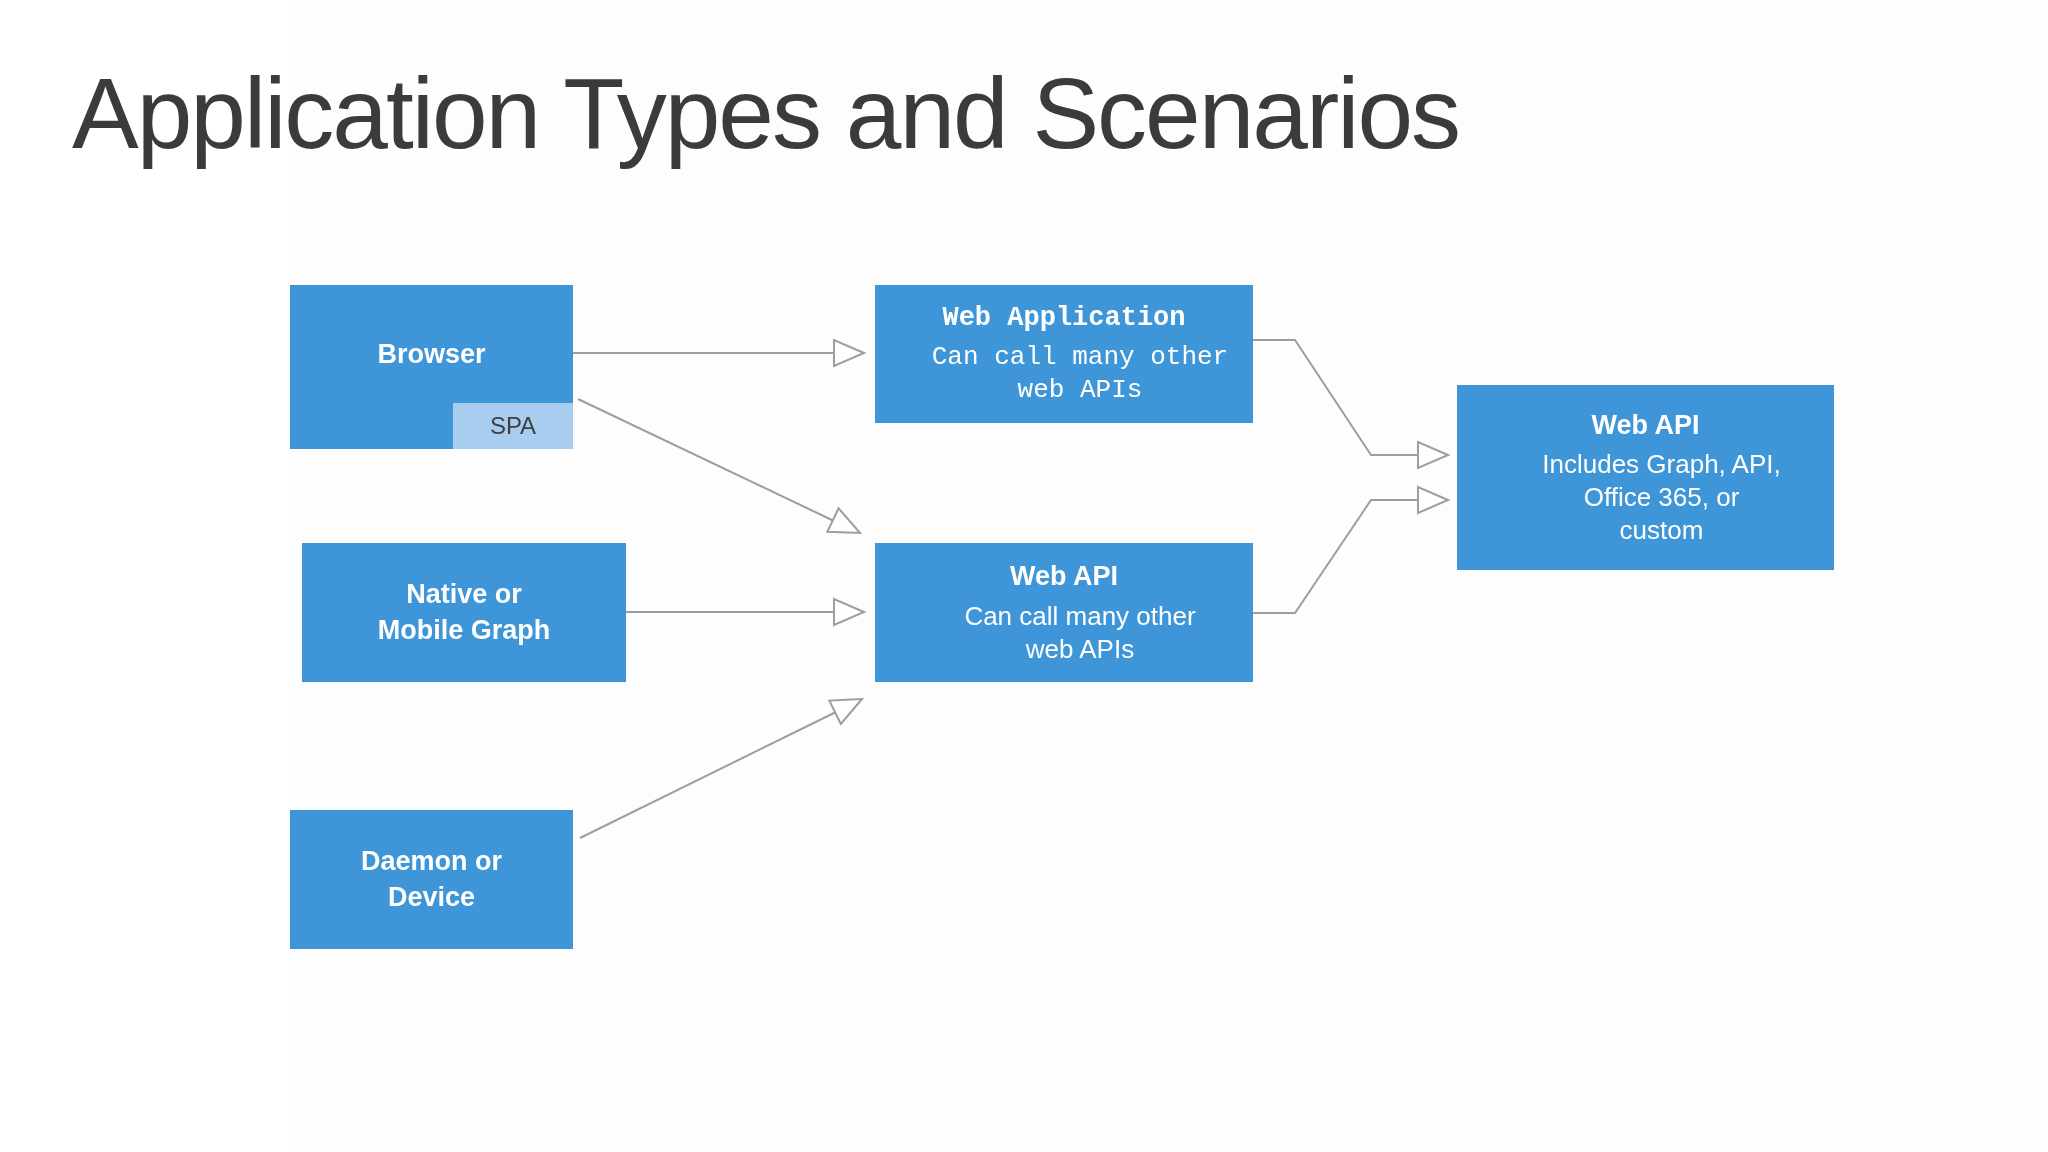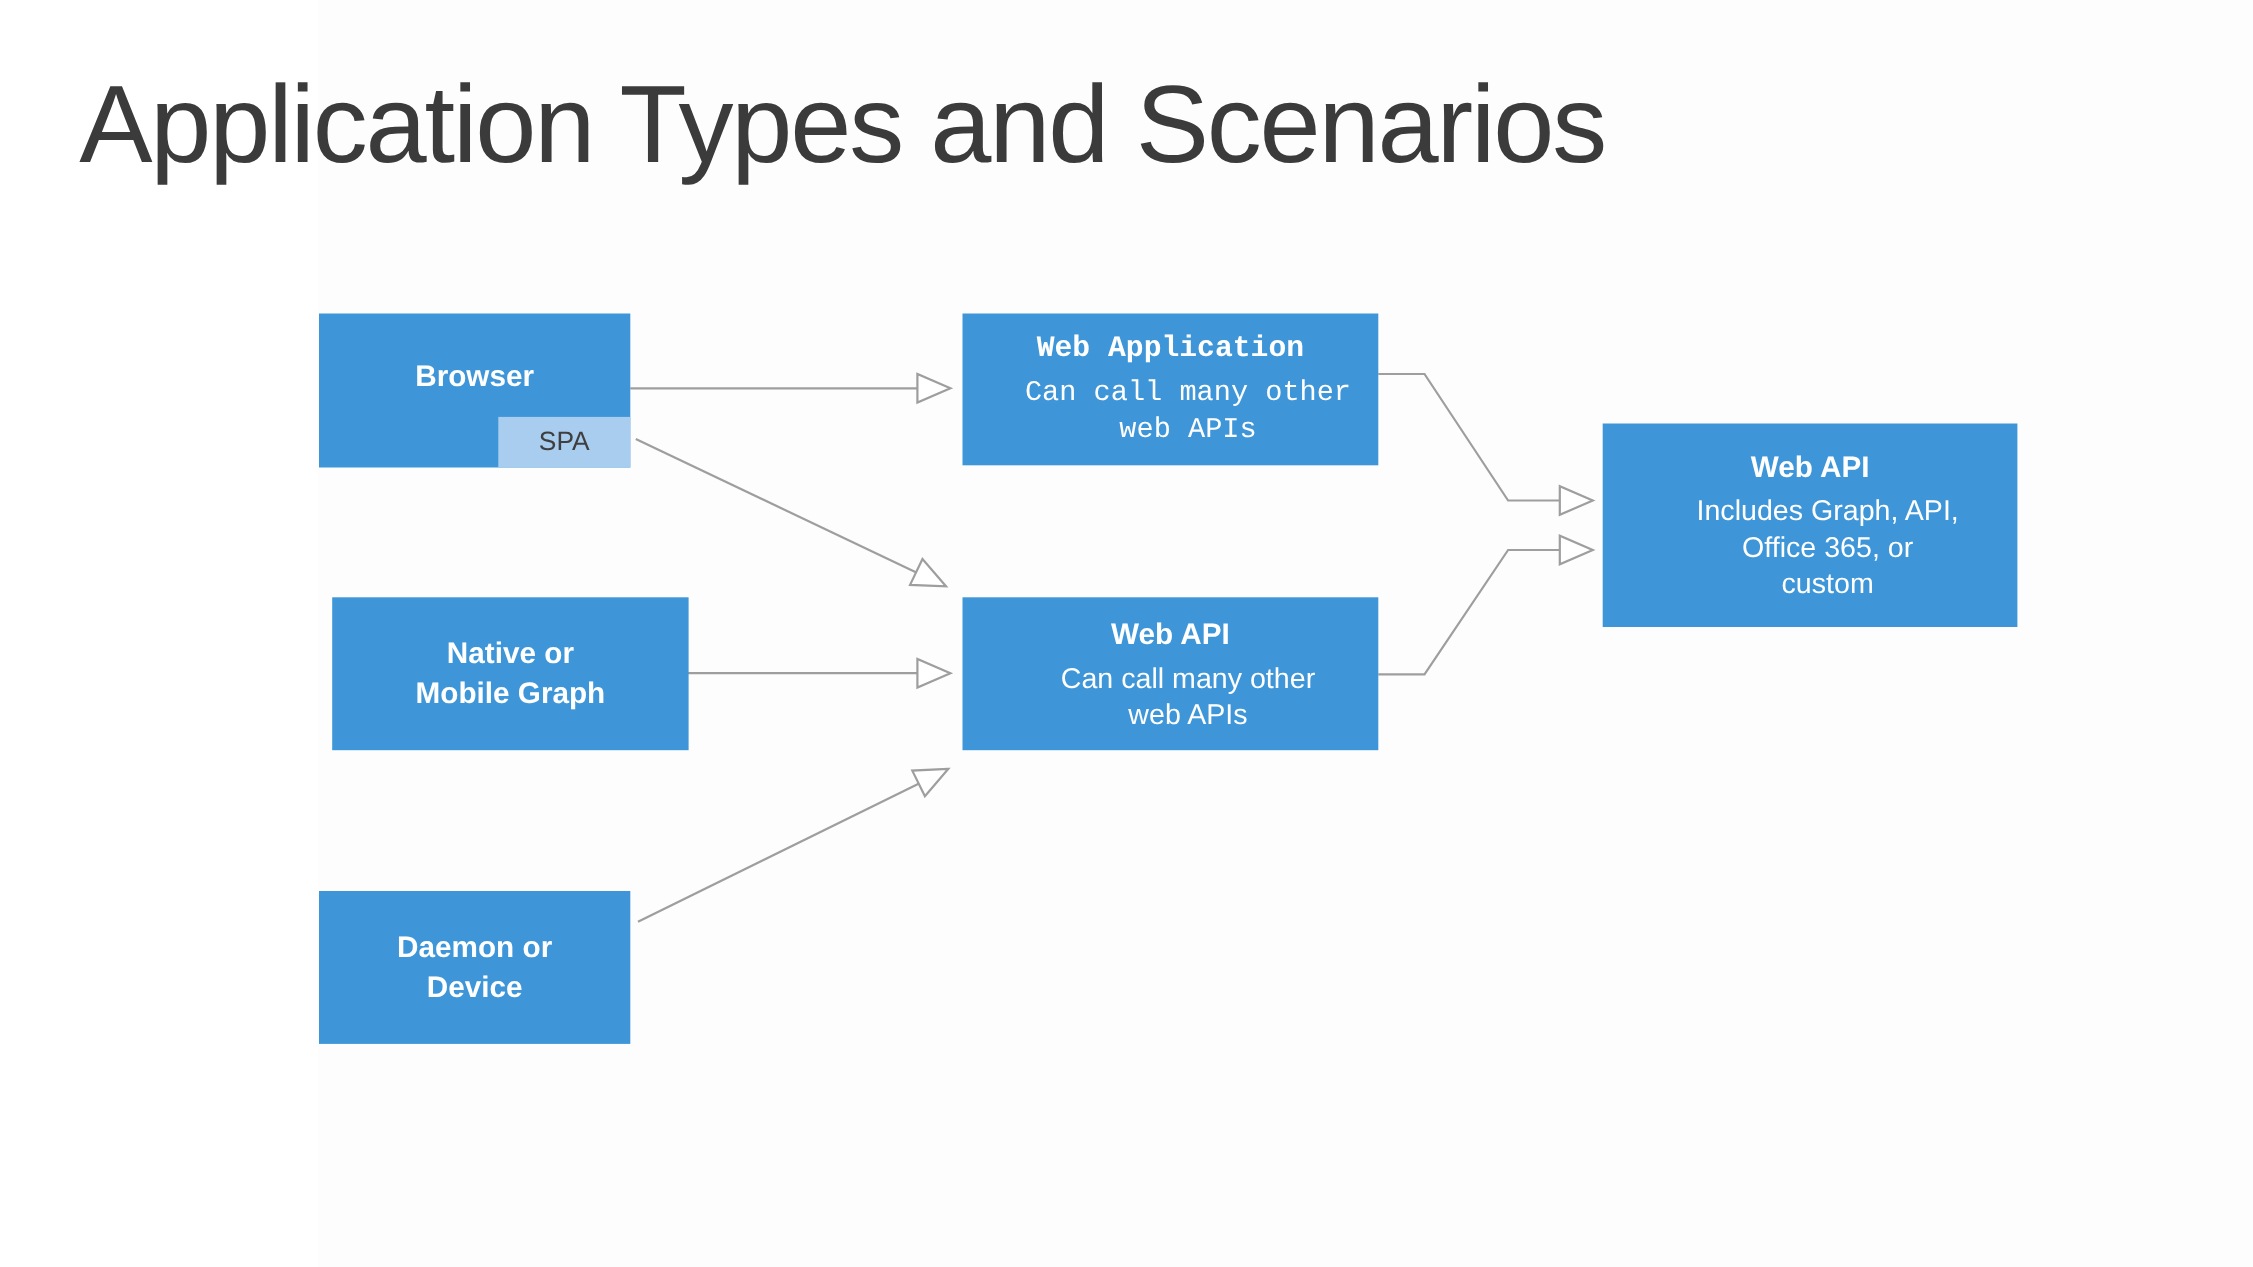--- a/index.html
+++ b/index.html
@@ -42,21 +42,21 @@
   .node .sub{font-weight:400;font-size:26px;line-height:1.27;margin-top:5px;margin-left:32px;}
   .badge-spa{
     position:absolute;right:0;bottom:0;
     width:120px;height:46px;
     background:var(--spa-blue);
     color:var(--spa-text);
     font-size:24px;font-weight:400;
     display:flex;align-items:center;justify-content:center;
   }
   
-  .node-browser       {left:290px; top:285px; width:283px; height:140px;}
+  .node-browser       {left:290px; top:285px; width:283px; height:164px;}
   .node-browser .title{margin-bottom:24px;}
   .node-native        {left:302px; top:543px; width:324px; height:139px;}
   .node-daemon        {left:290px; top:810px; width:283px; height:139px;}
   .node-webapp        {left:875px; top:285px; width:378px; height:138px;font-family:Liberation Mono, monospace;}
   .node-webapi-mid    {left:875px; top:543px; width:378px; height:139px;}
   .node-webapi-right  {left:1457px;top:385px; width:377px; height:185px;}
   .connector-layer{position:absolute;left:0;top:0;width:2048px;height:1152px;pointer-events:none;}
   .arrow-line{stroke:var(--arrow-gray);stroke-width:2;fill:none;}
   .arrow-head{fill:#ffffff;stroke:var(--arrow-gray);stroke-width:2;stroke-linejoin:miter;}
 </style>

